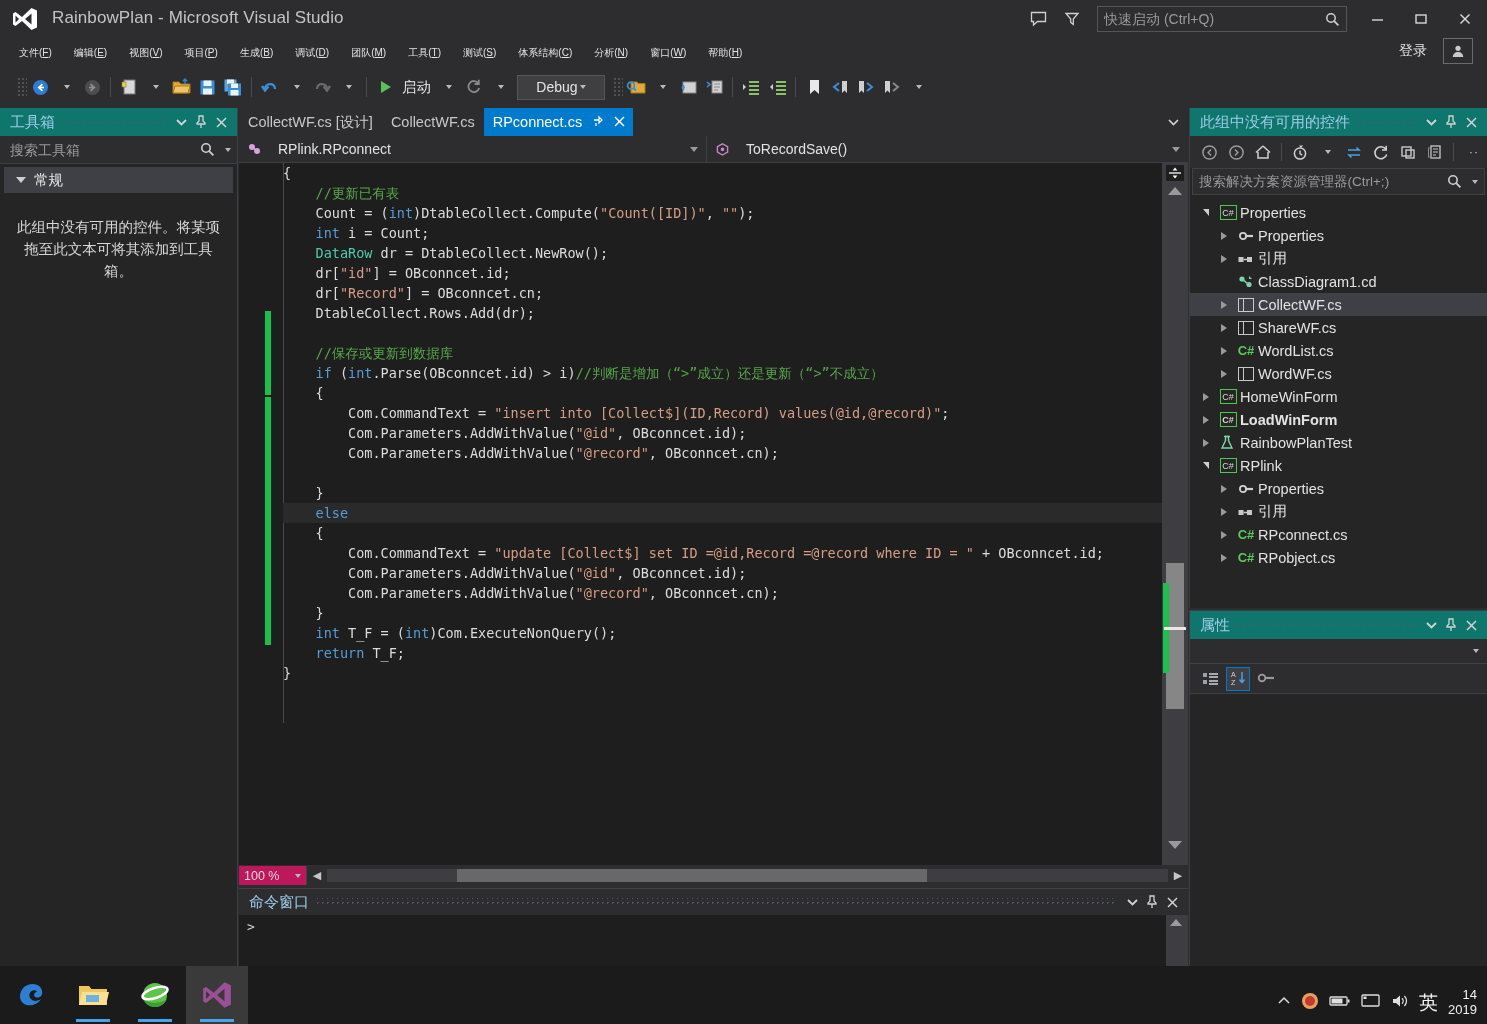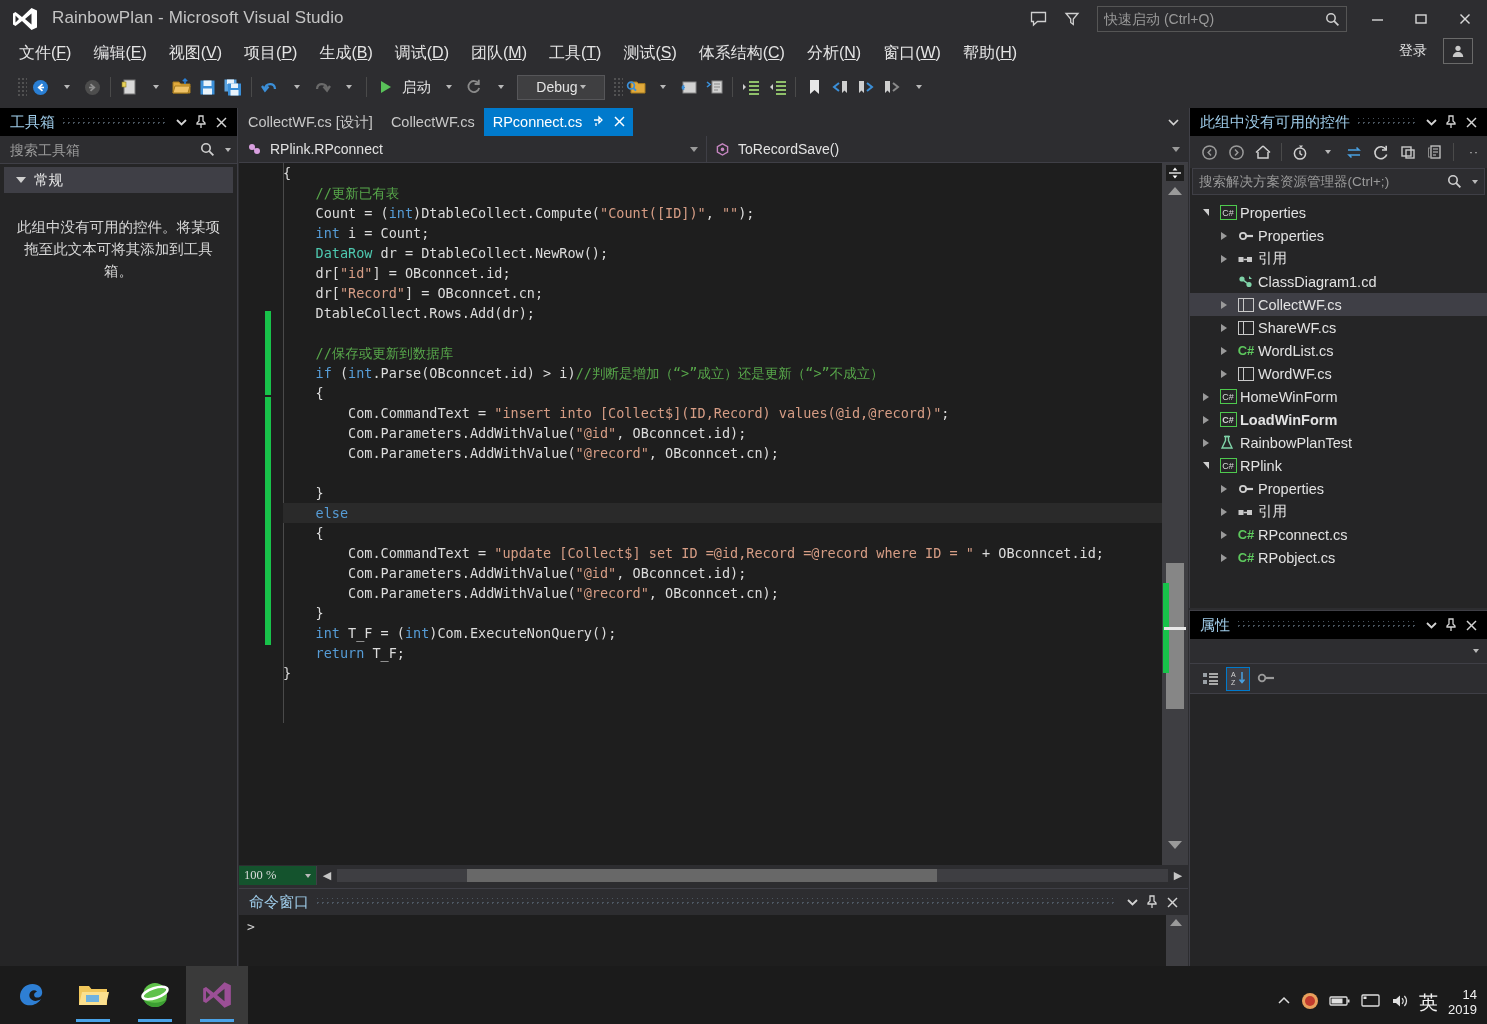--- a/index.html
+++ b/index.html
@@ -23,38 +23,38 @@
   }
   .quick-launch input{
     flex:1; background:transparent; border:none; outline:none;
     color:#9a9a9a; font-size:14px; font-family:"Liberation Sans",sans-serif;
   }
   .quick-launch input::placeholder{ color:#9a9a9a; }
   .win-btn{ width:44px; height:38px; display:flex; align-items:center; justify-content:center; color:#d8d8d8; font-size:15px; }
 
   
   .menubar{ position:absolute; left:0; top:38px; width:1487px; height:30px; background:#2d2d30; display:flex; align-items:center; padding-left:8px; }
-  .menu-item{ color:#e4e4e4; font-size:16px; padding:4px 11px; white-space:nowrap; }
+  .menu-item{ color:#e4e4e4; font-size:10px; padding:4px 11px; white-space:nowrap; }
   .menu-item u{ text-decoration:underline; }
   .signin{ position:absolute; right:60px; top:42px; color:#e4e4e4; font-size:14px; }
   .account-box{ position:absolute; right:14px; top:38px; width:30px; height:26px; border:1px solid #6a6a6a; display:flex; align-items:center; justify-content:center; }
 
   
   .toolbar{ position:absolute; left:11px; top:68px; width:1487px; height:38px; background:#2d2d30; display:flex; align-items:center; padding-left:6px; }
   .tgrip{ width:10px; height:20px; background:
       radial-gradient(circle, #5a5a5a 1px, transparent 1px) 0 0/4px 4px; opacity:.8; }
   .tbtn{ height:30px; min-width:26px; display:flex; align-items:center; justify-content:center; color:#d0d0d0; position:relative; }
   .tsep{ width:1px; height:20px; background:#4a4a4a; margin:0 5px; }
   .caret{ width:0;height:0;border-left:3.5px solid transparent;border-right:3.5px solid transparent;border-top:4px solid #b9b9b9; margin-left:2px; }
   .start-label{ color:#e4e4e4; font-size:14.5px; padding:0 4px 0 4px; }
   .combo{ height:25px; width:88px; background:#3f3f41; border:1px solid #565659; display:flex; align-items:center; justify-content:center; padding:0 6px; color:#e4e4e4; font-size:14px; margin:0 4px; }
 
   
   .toolbox{ position:absolute; left:0; top:108px; width:238px; height:858px; background:#252526; border-right:1px solid #3f3f46; }
-  .panel-head{ height:28px; display:flex; align-items:center; padding:0 6px 0 10px; background:#000000; }
+  .panel-head{ height:28px; display:flex; align-items:center; padding:0 6px 0 10px; background:#0f766e; }
   .panel-title{ color:#9ecbe8; font-size:15px; white-space:nowrap; }
   .dotfill{ flex:1; height:8px; margin:0 6px; background:
       radial-gradient(circle, #4f5b66 1px, transparent 1px) 0 2px/5px 5px; opacity:.9; }
   .ph-icon{ width:20px; height:22px; display:flex; align-items:center; justify-content:center; color:#d3d3d3; font-size:13px; }
   .tbox-search{ height:28px; margin:0; background:#2d2d30; border-bottom:1px solid #3f3f46; display:flex; align-items:center; padding-left:10px; }
   .tbox-search input{ flex:1; background:transparent; border:none; outline:none; color:#9a9a9a; font-size:14px; font-family:"Liberation Sans",sans-serif; }
   .tbox-search input::placeholder{ color:#9a9a9a; }
   .tbox-group{ height:26px; background:#3f3f46; display:flex; align-items:center; gap:8px; padding-left:12px; margin:3px 4px 0 4px; }
   .tri-down{ width:0;height:0;border-left:5px solid transparent;border-right:5px solid transparent;border-top:6px solid #cfcfcf; }
   .tbox-group span{ color:#e4e4e4; font-size:14.5px; }
@@ -62,21 +62,21 @@
 
   
   .editor-wrap{ position:absolute; left:239px; top:108px; width:949px; height:778px; background:#252526; }
   .tabstrip{ height:28px; background:#2d2d30; display:flex; align-items:stretch; position:relative; }
   .tab{ display:flex; align-items:center; padding:0 9px; color:#c8c8c8; font-size:14.5px; white-space:nowrap; }
   .tab.active{ background:#007acc; color:#ffffff; padding-right:8px; }
   .tab .tclose{ margin-left:10px; font-size:14px; color:#ffffff; }
   .tab .tpin{ margin-left:10px; font-size:13px; color:#ffffff; }
   .tabs-drop{ position:absolute; right:4px; top:0; height:28px; width:22px; display:flex; align-items:center; justify-content:center; }
   .navbar{ height:27px; background:#2d2d30; display:flex; align-items:stretch; border-bottom:1px solid #3f3f46; }
-  .nav-cell{ display:flex; align-items:center; gap:8px; padding:0 8px; color:#e2e2e2; font-size:14px; position:relative; }
+  .nav-cell{ display:flex; align-items:center; gap:16px; padding:0 8px; color:#e2e2e2; font-size:14px; position:relative; }
   .nav-cell.left{ width:468px; border-right:1px solid #3f3f46; }
   .nav-cell.right{ flex:1; }
   .nav-caret{ position:absolute; right:8px; width:0;height:0;border-left:4px solid transparent;border-right:4px solid transparent;border-top:5px solid #9a9a9a; }
 
   .code-area{ position:relative; height:702px; background:#1e1e1e; overflow:hidden; }
   .margin-col{ position:absolute; left:0; top:0; width:14px; height:100%; background:#1e1e1e; }
   .change-bar{ position:absolute; left:26px; width:6px; background:#18c24a; }
   .fold-col{ position:absolute; left:36px; top:0; width:10px; height:100%; }
   .code{ position:absolute; left:44px; top:0; right:26px; bottom:0;
     font-family:"DejaVu Sans Mono", monospace; font-size:13.5px; line-height:20px; white-space:pre; color:#dcdcdc; }
@@ -95,21 +95,21 @@
   .vs-split{ position:absolute; left:4px; top:2px; width:18px; height:16px; background:#1e1e1e; display:flex; align-items:center; justify-content:center; }
   .vs-up, .vs-down{ position:absolute; left:6px; width:0;height:0;border-left:7px solid transparent;border-right:7px solid transparent; }
   .vs-up{ top:24px; border-bottom:8px solid #9a9a9a; }
   .vs-down{ bottom:16px; border-top:8px solid #9a9a9a; }
   .vs-thumb{ position:absolute; left:4px; width:18px; background:#868686; }
   .vs-green{ position:absolute; left:1px; width:6px; background:#18c24a; }
   .vs-caretmark{ position:absolute; left:2px; width:22px; height:3px; background:#e8e8e8; }
 
   
   .hscroll-row{ height:21px; background:#2d2d30; display:flex; align-items:center; }
-  .zoom-box{ width:78px; height:19px; background:#14532d; border-right:1px solid #3f3f46; display:flex; align-items:center; justify-content:space-between; padding:0 5px; color:#dcdcdc; font-size:12.5px;font-family:Liberation Serif, serif; }
+  .zoom-box{ width:68px; height:19px; background:#be185d; border-right:1px solid #3f3f46; display:flex; align-items:center; justify-content:space-between; padding:0 5px; color:#dcdcdc; font-size:12.5px; }
   .hs-left,.hs-right{ width:20px; display:flex; align-items:center; justify-content:center; color:#c5c5c5; font-size:11px; }
   .hs-track{ flex:1; height:13px; background:#3e3e42; position:relative; }
   .hs-thumb{ position:absolute; left:130px; top:0; width:470px; height:13px; background:#686868; }
 
   
   .cmdwin{ position:absolute; left:239px; top:888px; width:949px; height:78px; background:#252526; border-top:1px solid #3f3f46; }
   .cmd-head{ height:26px; background:#2d2d30; display:flex; align-items:center; padding:0 6px 0 10px; }
   .cmd-body{ position:relative; height:52px; background:#1e1e1e; }
   .cmd-prompt{ position:absolute; left:8px; top:4px; color:#d2d2d2; font-family:"DejaVu Sans Mono",monospace; font-size:13px; }
   .cmd-vscroll{ position:absolute; right:0; top:0; width:22px; height:52px; background:#3e3e42; }

